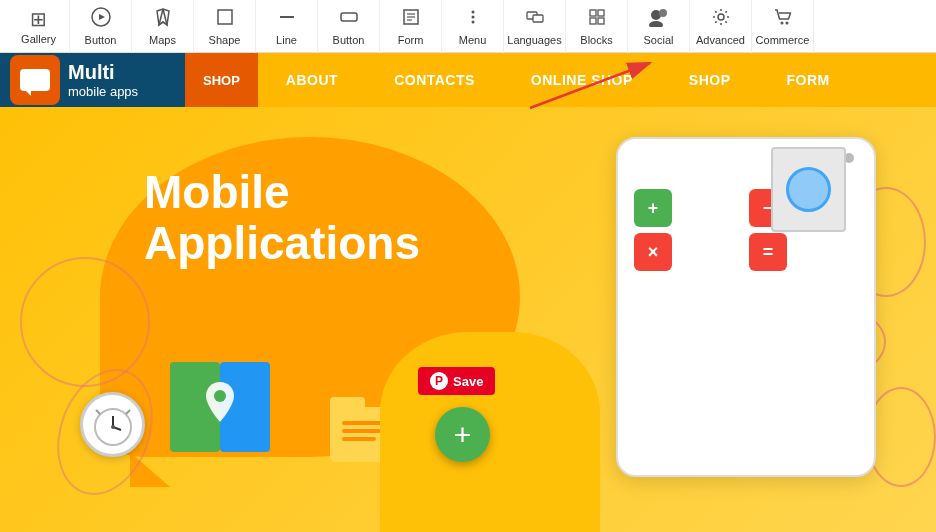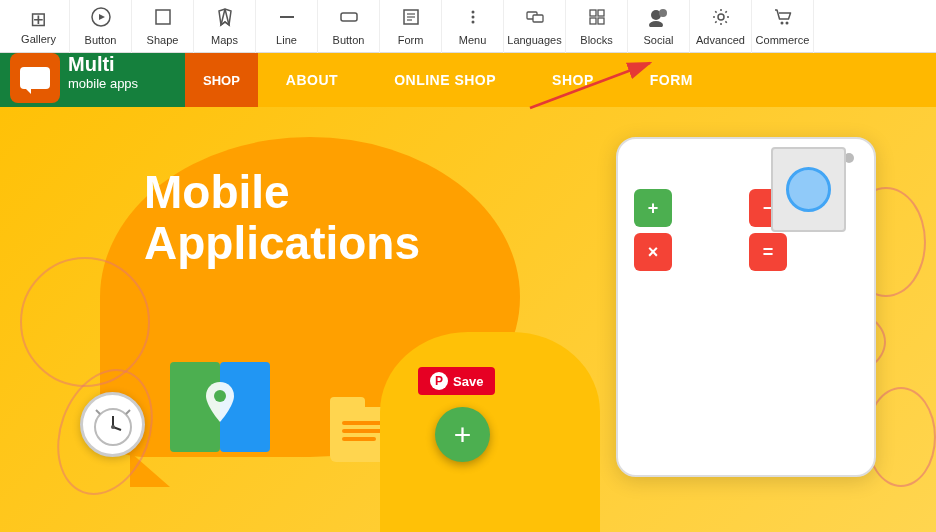--- a/index.html
+++ b/index.html
@@ -53,24 +53,25 @@
     #navbar {
       display: flex;
       align-items: center;
       height: 54px;
       background: #FFB800;
       position: relative;
       z-index: 5;
     }
     #logo-area {
       display: flex;
+      align-items: center;
       width: 185px;
       min-width: 185px;
       height: 54px;
-      background: #15803d;
+      background: #0c4a6e;
       padding-left: 10px;
     }
     #logo-icon {
       width: 50px;
       height: 50px;
       background: #e55a00;
       border-radius: 8px;
       display: flex;
       flex-direction: column;
       align-items: center;
@@ -397,33 +398,33 @@
       <svg width="20" height="20" viewBox="0 0 20 20">
           <circle cx="10" cy="10" r="9" fill="none" stroke="#555" stroke-width="1.5"></circle>
           <polygon points="8,7 14,10 8,13" fill="#555"></polygon>
         </svg>
     </span>
     <span>Button</span>
   </div>
   <div class="tool-item">
     <span class="tool-icon">
       <svg width="20" height="20" viewBox="0 0 20 20">
-          <rect x="3" y="3" width="14" height="14" fill="none" stroke="#555" stroke-width="1.5"></rect>
-        </svg>
-    </span>
-    <span>Shape</span>
-  </div>
-  <div class="tool-item">
-    <span class="tool-icon">
-      <svg width="20" height="20" viewBox="0 0 20 20">
           <path d="M10 2 L6 18 L10 15 L14 18 Z" fill="none" stroke="#555" stroke-width="1.5"></path>
           <path d="M4 4 L10 2 L16 4 L14 18 L10 15 L6 18 Z" fill="none" stroke="#555" stroke-width="1.5"></path>
         </svg>
     </span>
     <span>Maps</span>
+  </div>
+  <div class="tool-item">
+    <span class="tool-icon">
+      <svg width="20" height="20" viewBox="0 0 20 20">
+          <rect x="3" y="3" width="14" height="14" fill="none" stroke="#555" stroke-width="1.5"></rect>
+        </svg>
+    </span>
+    <span>Shape</span>
   </div>
   <div class="tool-item">
     <span class="tool-icon">
       <svg width="20" height="20" viewBox="0 0 20 20">
           <line x1="3" y1="10" x2="17" y2="10" stroke="#555" stroke-width="2"></line>
         </svg>
     </span>
     <span>Line</span>
   </div>
   <div class="tool-item">
@@ -523,20 +524,21 @@
       <div class="chat-bubble"></div>
     </div>
     <div id="logo-text">
       <div class="brand-name">Multi</div>
       <div class="brand-sub">mobile apps</div>
     </div>
   </div>
   <button id="nav-shop-btn">SHOP</button>
   <div id="nav-links">
     <a class="nav-link">ABOUT</a>
+    <a class="nav-link">CONTACTS</a>
     <a class="nav-link">ONLINE SHOP</a>
     <a class="nav-link">SHOP</a>
     <a class="nav-link">FORM</a>
   </div>
 </div>
 
 <div id="hero">
 
   <div id="speech-bubble">
     <div id="speech-bubble-tail"></div>

